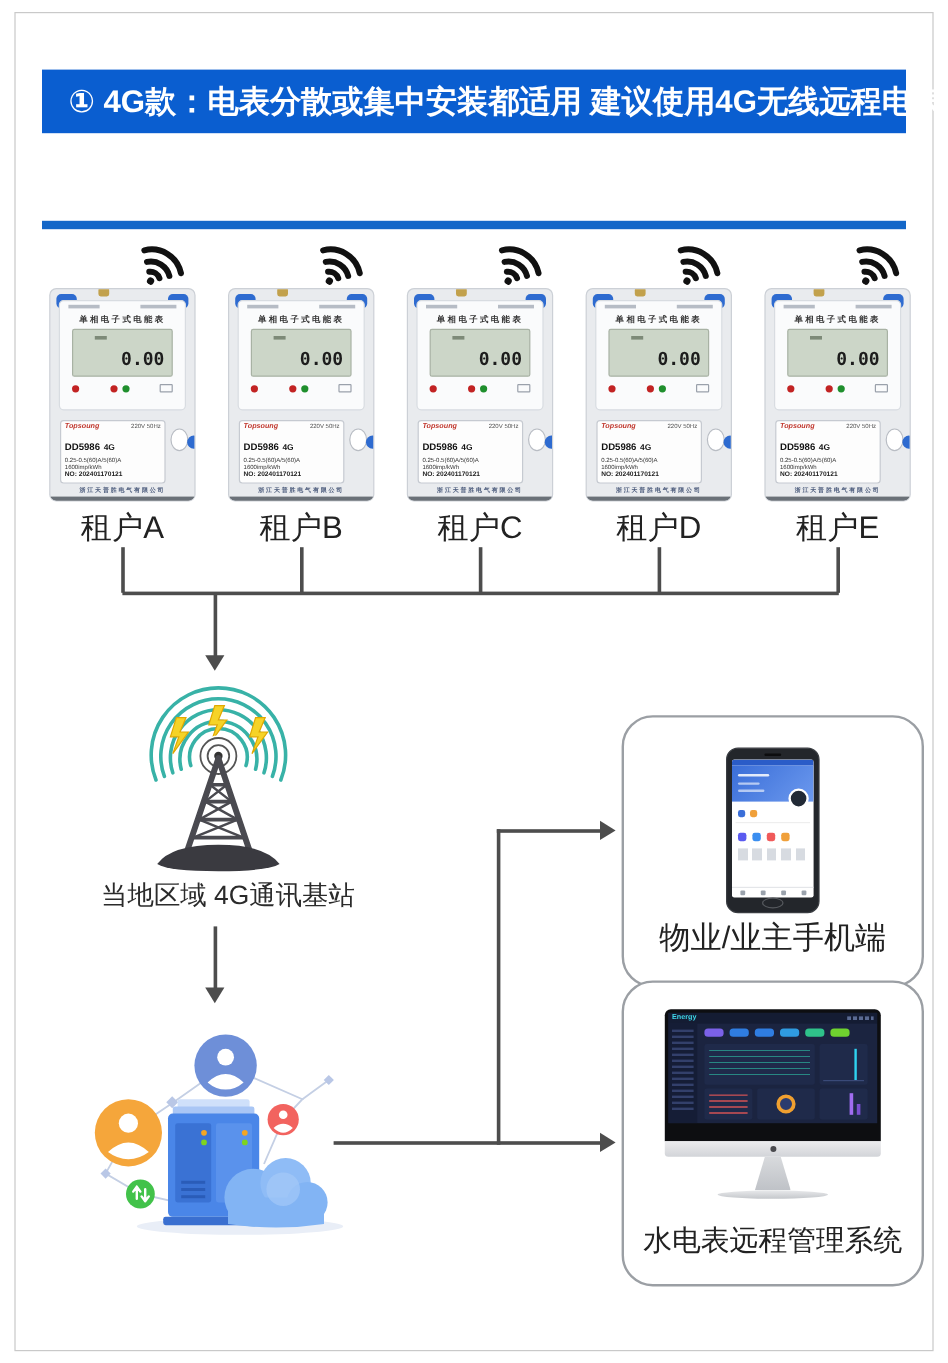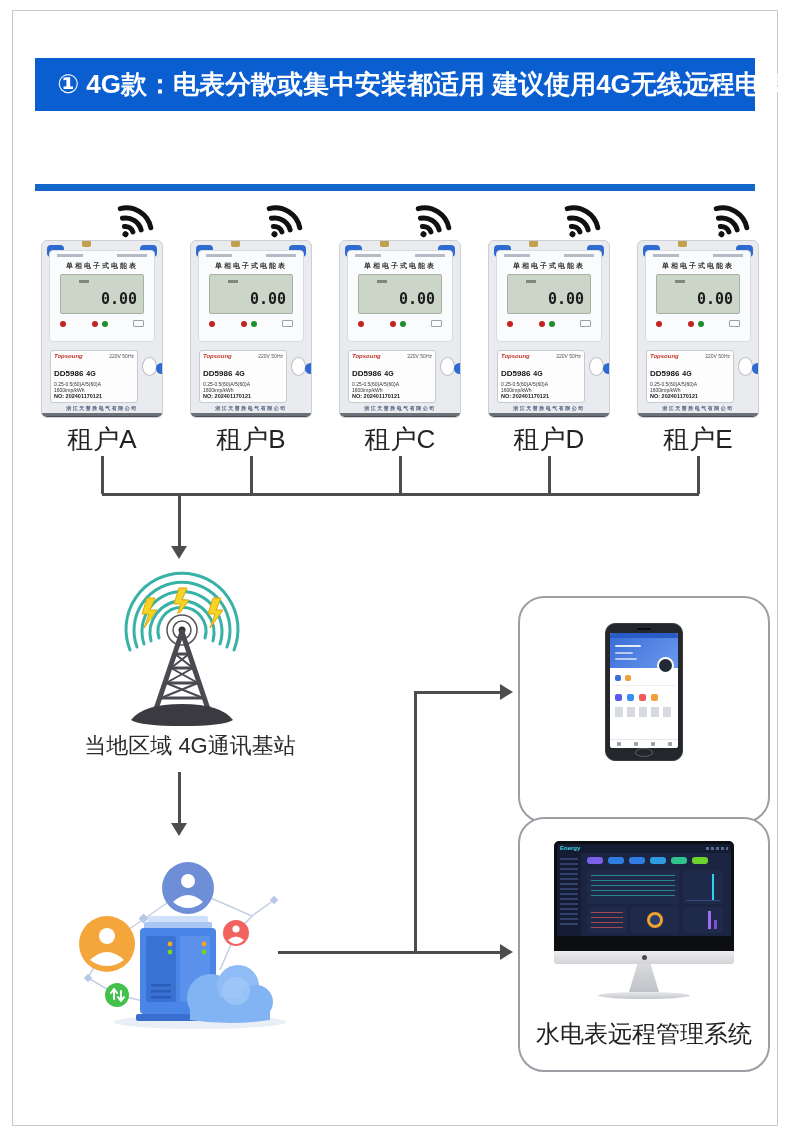--- a/index.html
+++ b/index.html
@@ -567,20 +567,21 @@
         <div class="pbars"></div>
         <div class="ptab">
             <i></i>
             <i></i>
             <i></i>
             <i></i>
           </div>
       </div>
       <div class="home"></div>
     </div>
+    <div class="rlabel" style="bottom:22px;font-size:26px;">物业/业主手机端</div>
   </div>
 
   <div class="rbox" style="top:817px;height:255px;">
     <div class="monitor">
       <div class="mscreen">
         <div class="mdash">
           <div class="mtop"></div>
           <div class="mlogo">Energy</div>
           <div class="mdots"></div>
           <div class="mside">

